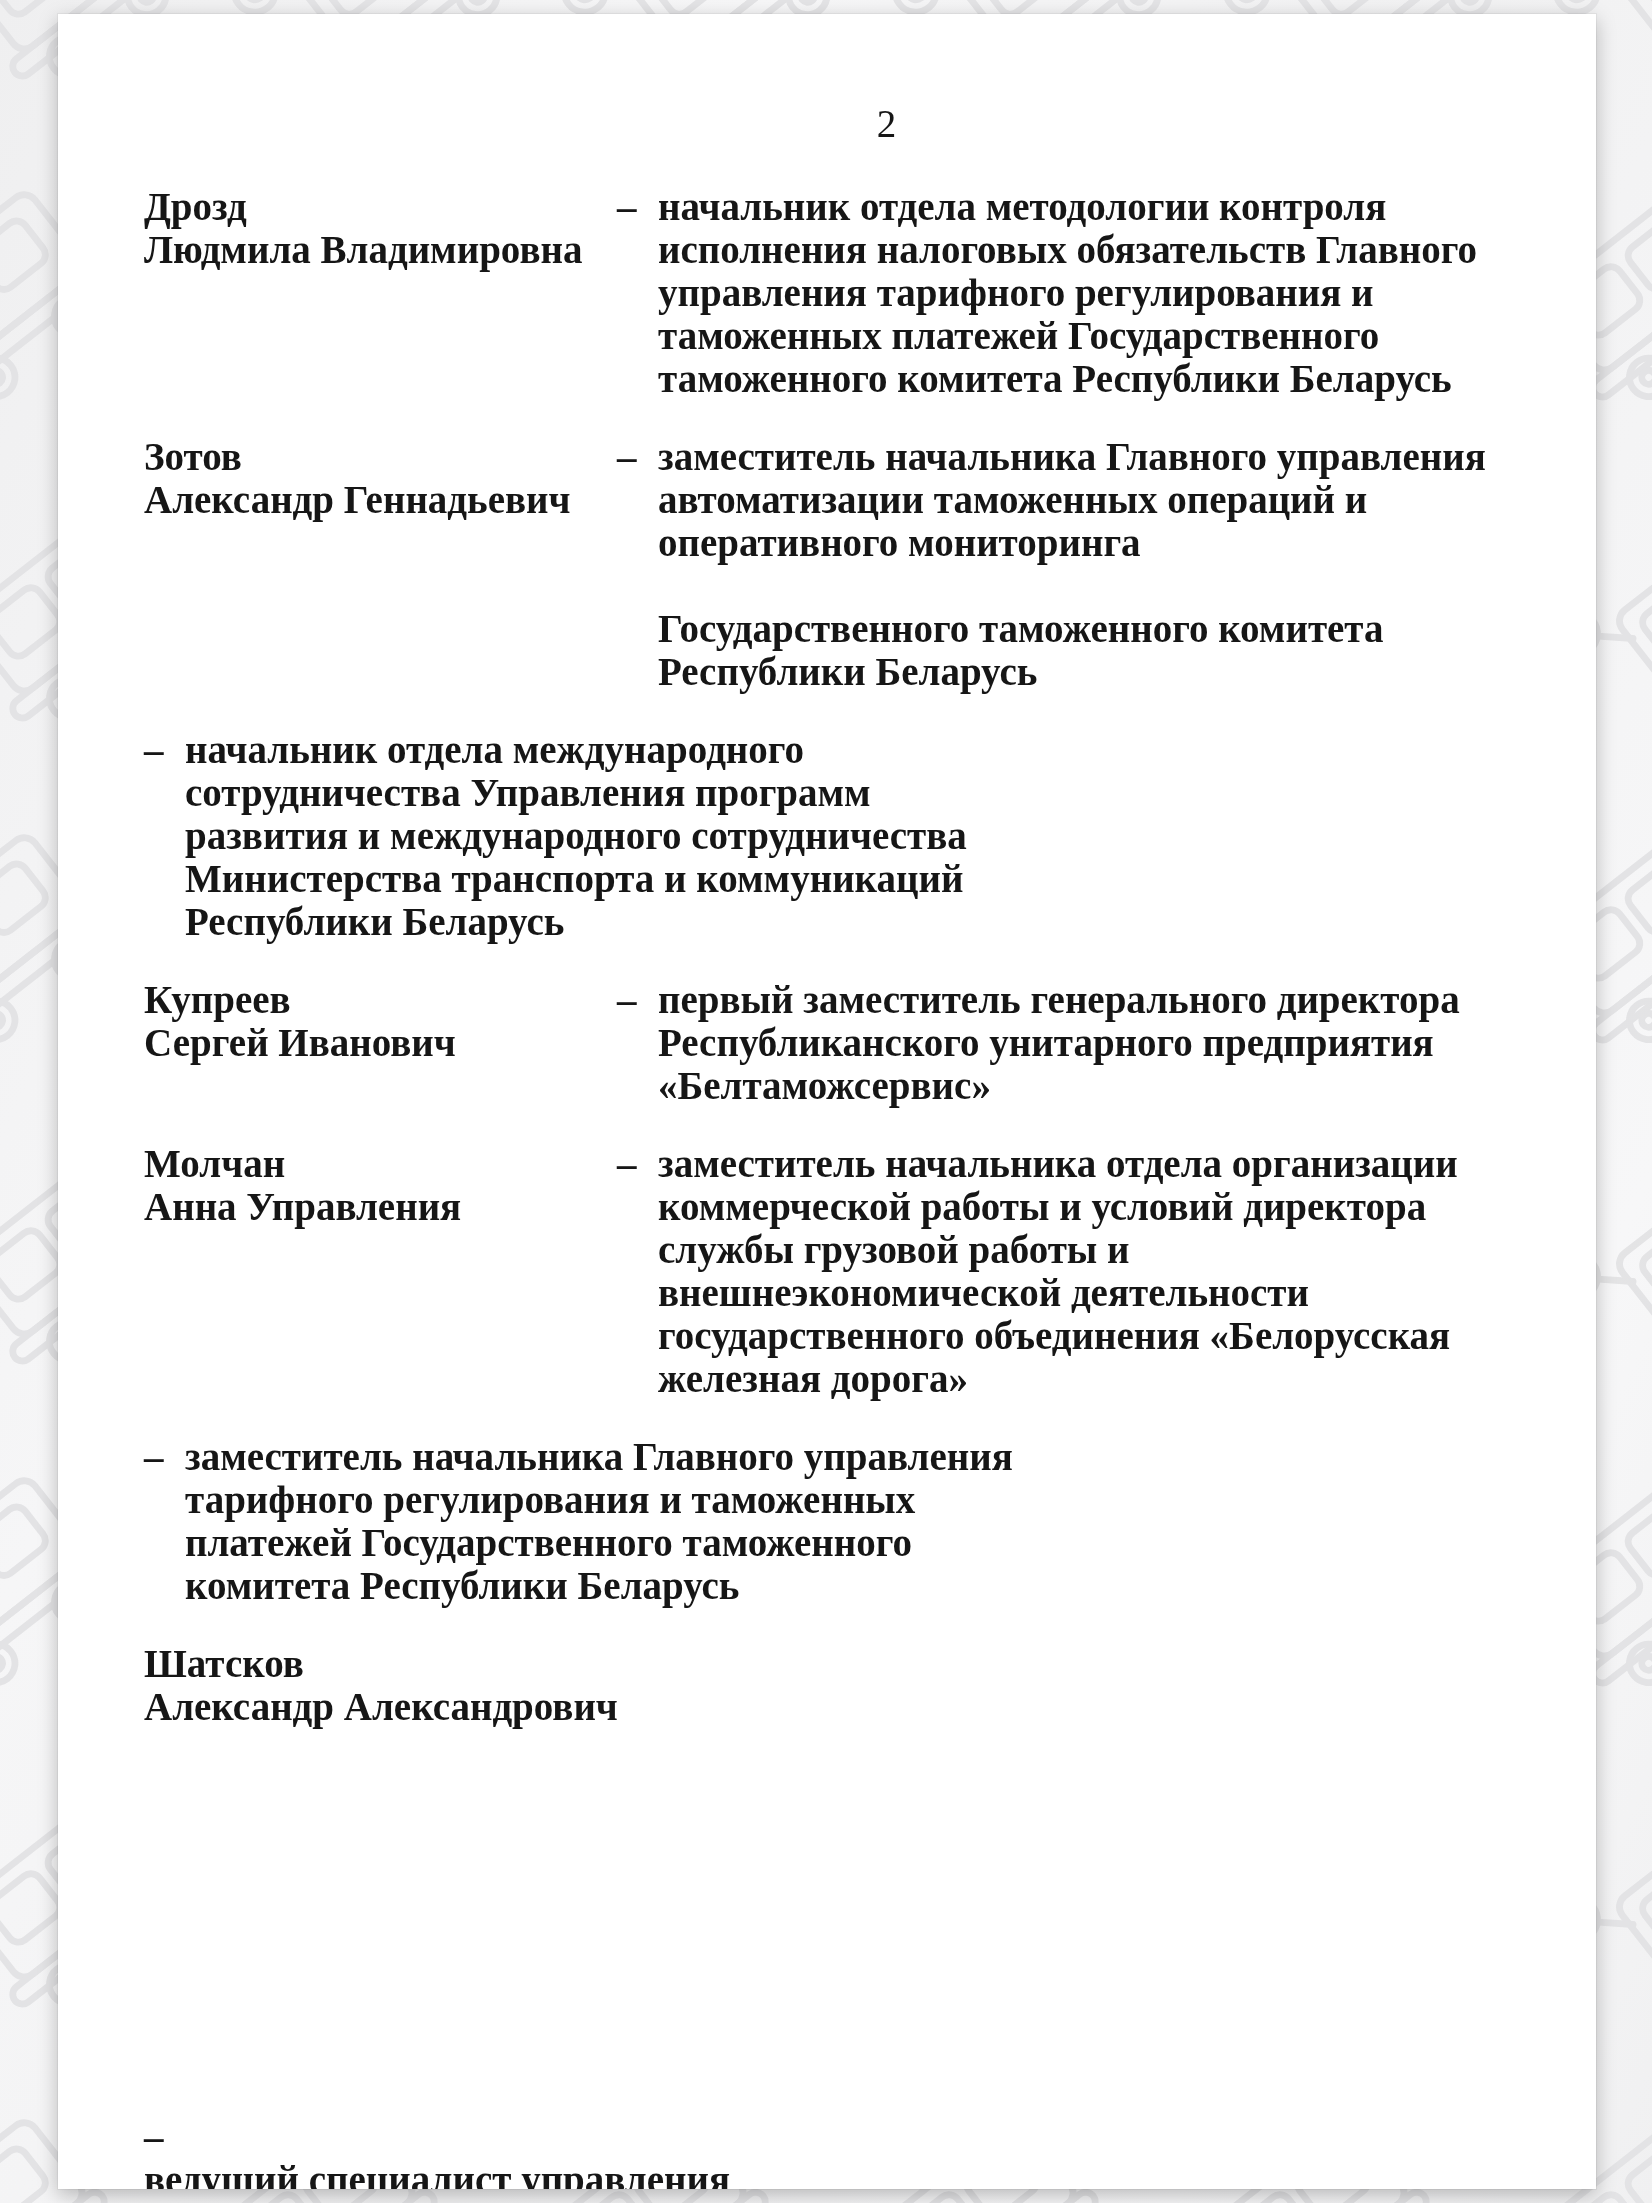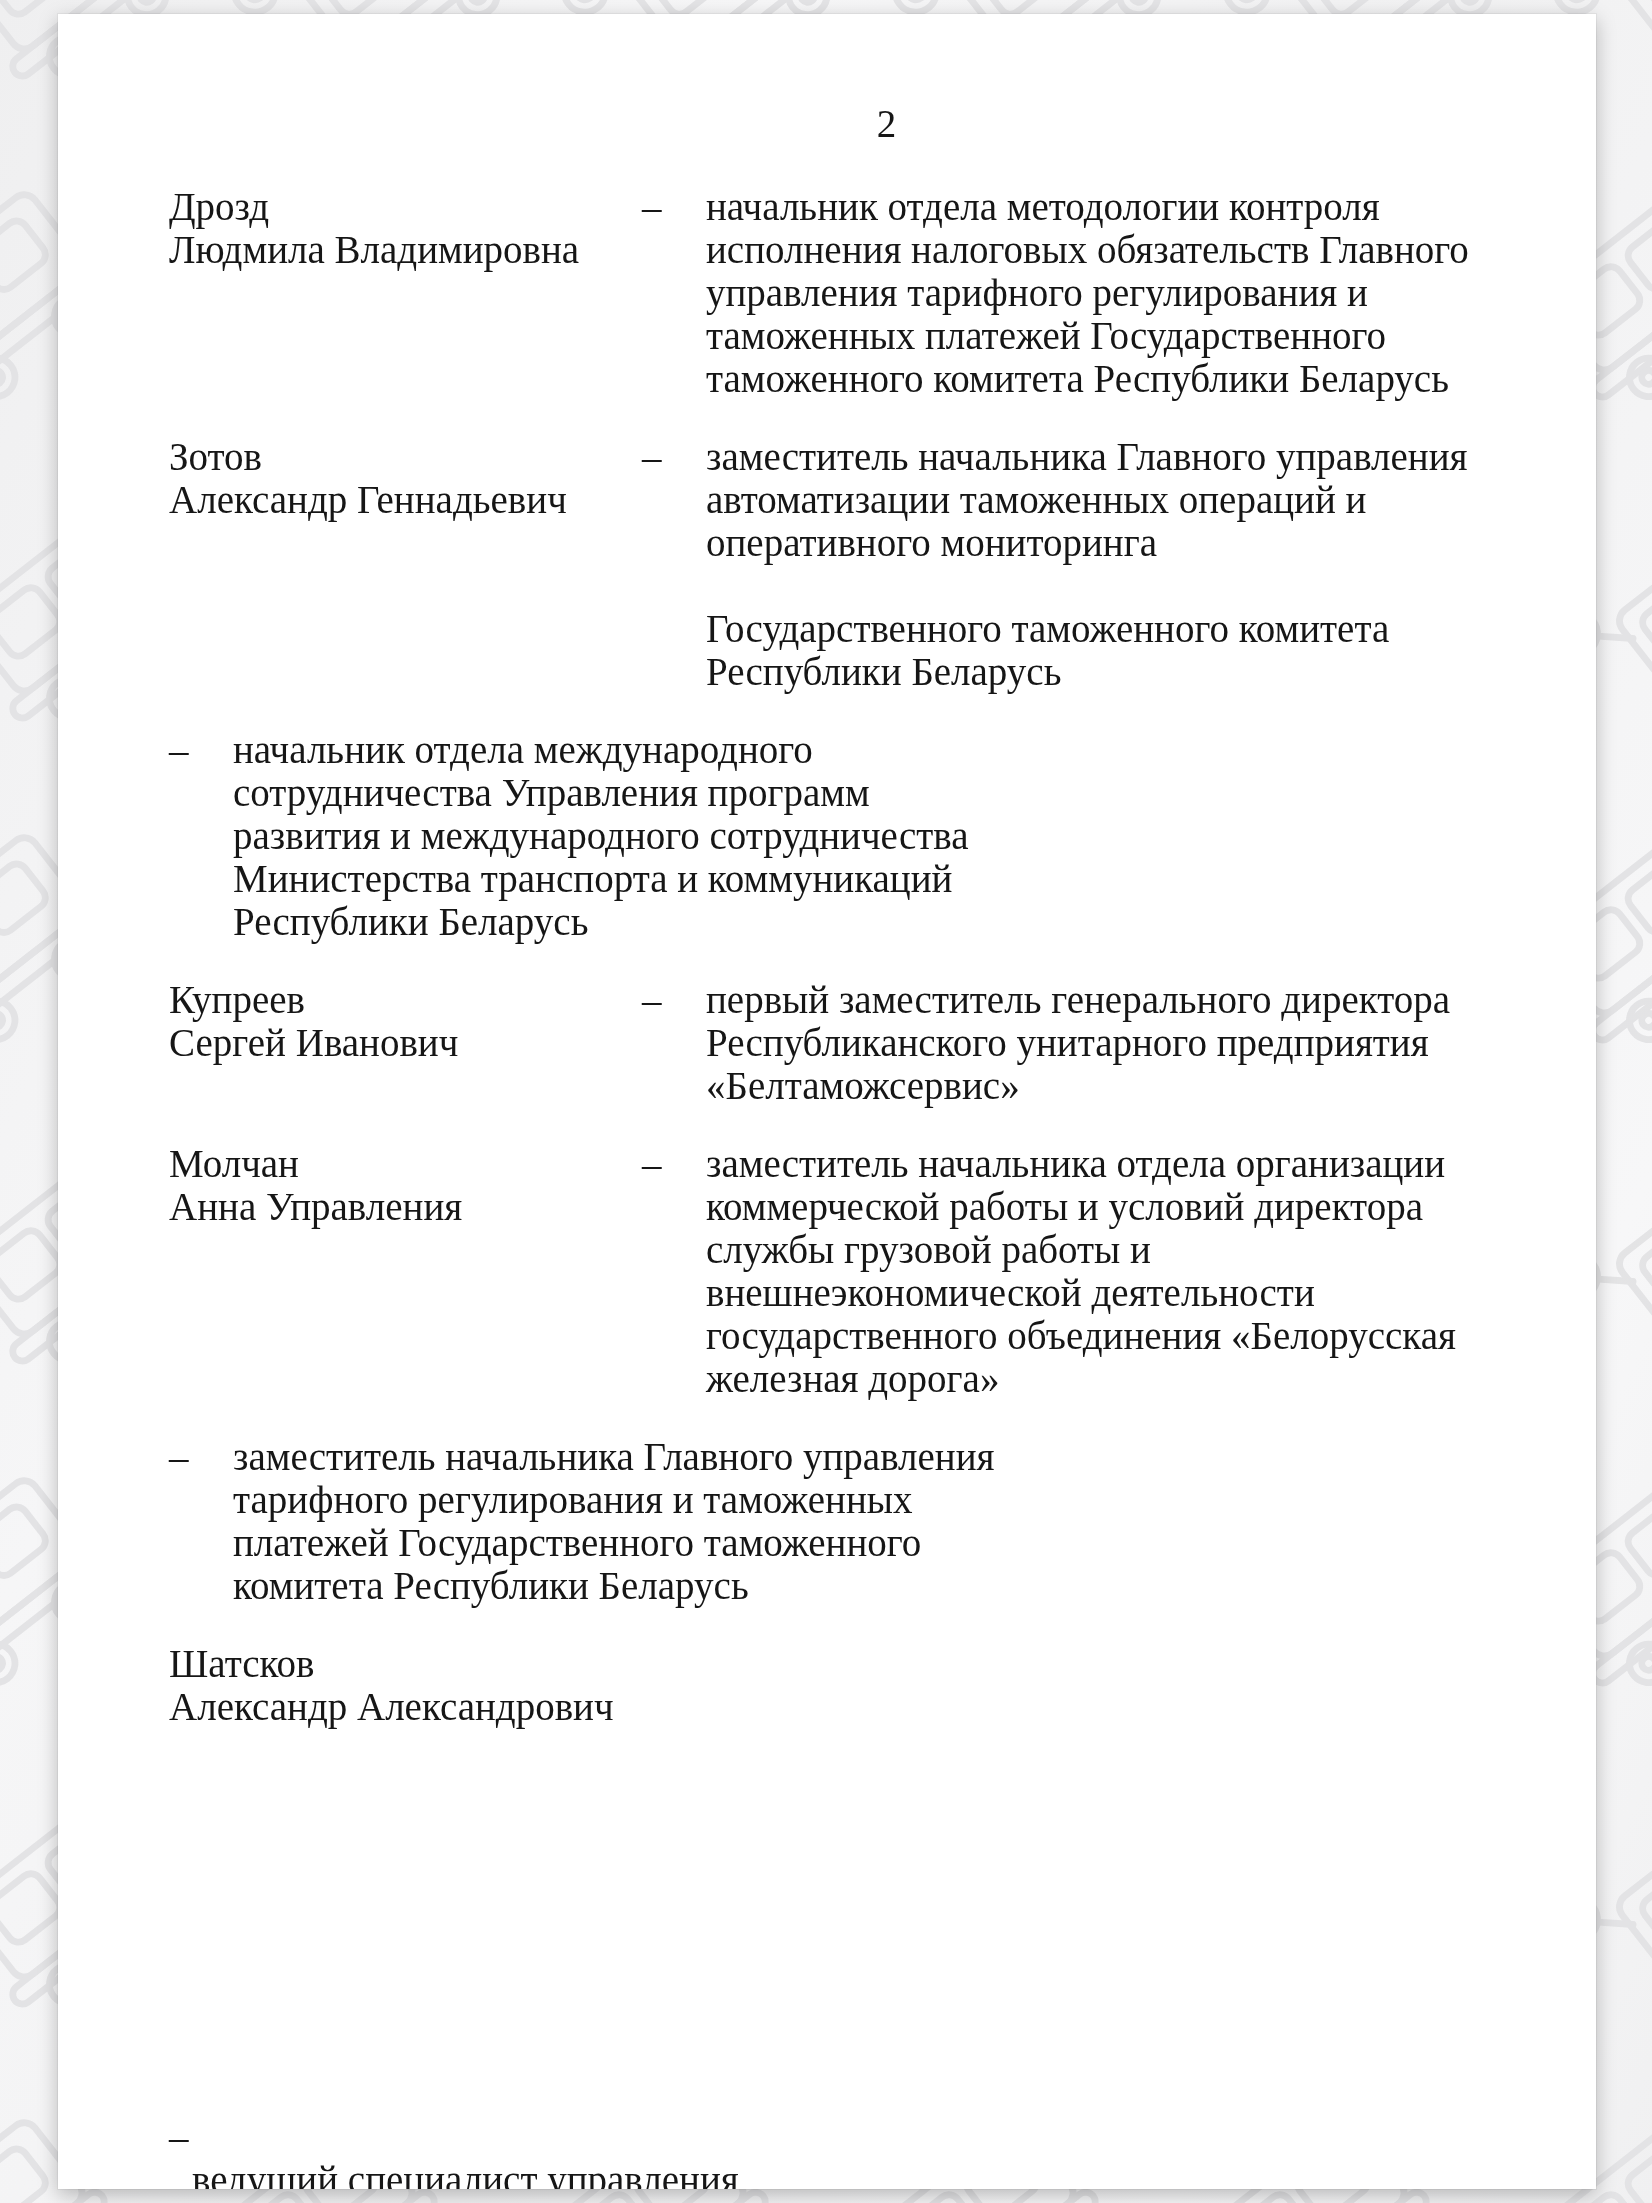--- a/index.html
+++ b/index.html
@@ -38,36 +38,36 @@
     padding-top:88px;
   }
   .page-number{
     margin-left:211px;width:1235px;
     text-align:center;
     margin-bottom:40px;
   }
   .entries{display:block;}
   .entry{
     display:flex;align-items:flex-start;
-    padding-left:111px;
+    padding-left:86px;
     margin-bottom:35px;
+    font-weight:bold;
   }
   .entry:last-child{margin-bottom:0;flex-direction:column;}
   .name{
     width:473px;flex:0 0 473px;
     white-space:pre;
   }
   .dash{
     width:41px;flex:0 0 41px;
     white-space:pre;
   }
   .desc{
     flex:0 0 auto;
     white-space:pre;
-    margin-left:23px;
   }
   .ellipsis-row{
     padding-left:211px;
     margin-top:37px;
     letter-spacing:1.8px;
   }
 </style>
 </head>
 <body>
 

